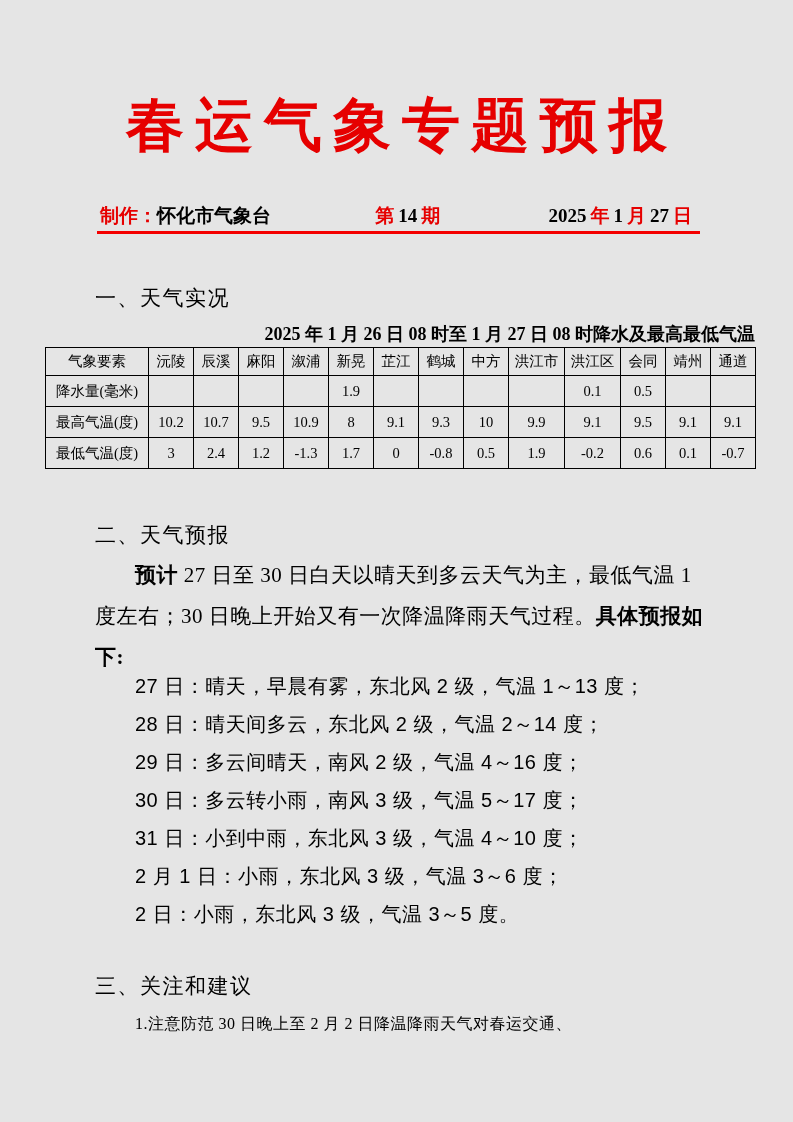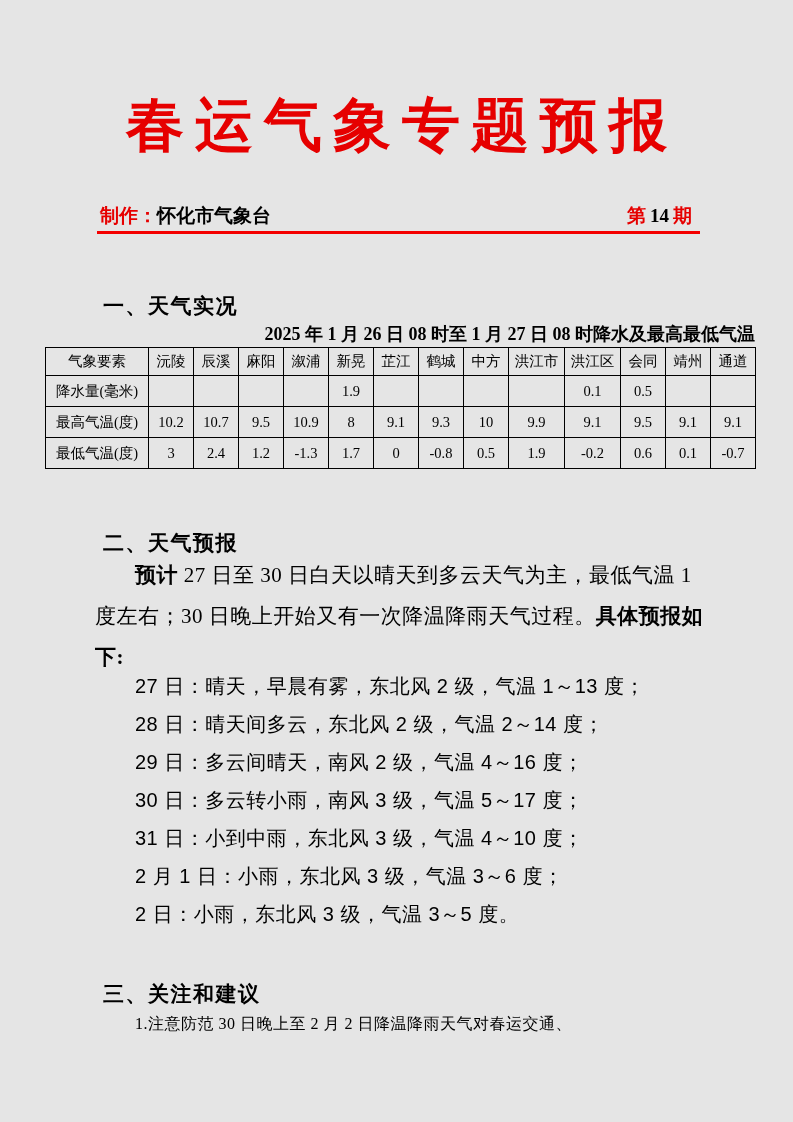--- a/index.html
+++ b/index.html
@@ -15,22 +15,22 @@
     position:absolute;top:203px;left:100px;width:592px;
     display:flex;justify-content:space-between;align-items:baseline;
     font-family:"Liberation Sans",sans-serif;font-weight:bold;font-size:19px;
   }
   .red{color:#e60000;}
   .num{font-family:"Liberation Serif",serif;margin:0 4px;color:#000;}
 
   .red-rule{position:absolute;top:231px;left:97px;width:603px;height:3px;background:#f40000;}
 
   .sec-heading{
-    position:absolute;left:95px;margin:8px;
-    font-family:"Liberation Sans",sans-serif;font-weight:700;font-size:21px;
+    position:absolute;left:95px;margin:0;
+    font-family:"Liberation Sans",sans-serif;font-weight:400;font-size:21px;
     color:#000;letter-spacing:1.5px;
   }
   .sec1{top:284px;} .sec2{top:521px;} .sec3{top:972px;}
 
   .table-title{
     position:absolute;top:322px;left:45px;width:710px;text-align:right;
     font-family:"Liberation Serif",serif;font-weight:bold;font-size:18px;
   }
 
   .weather-table{
@@ -69,20 +69,23 @@
 <div class="page">
 
   <h1 class="doc-title">春运气象专题预报</h1>
 
   <div class="masthead">
     <div>
       <span class="red">制作：</span><span>怀化市气象台</span>
     </div>
     <div>
       <span class="red">第</span><span class="num">14</span><span class="red">期</span>
+    </div>
+    <div>
+      <span class="num">2025</span><span class="red">年</span><span class="num">1</span><span class="red">月</span><span class="num">27</span><span class="red">日</span>
     </div>
   </div>
 
   <div class="red-rule"></div>
 
   <h2 class="sec-heading sec1">一、天气实况</h2>
 
   <div class="table-title">2025 年 1 月 26 日 08 时至 1 月 27 日 08 时降水及最高最低气温</div>
 
   <table class="weather-table">

